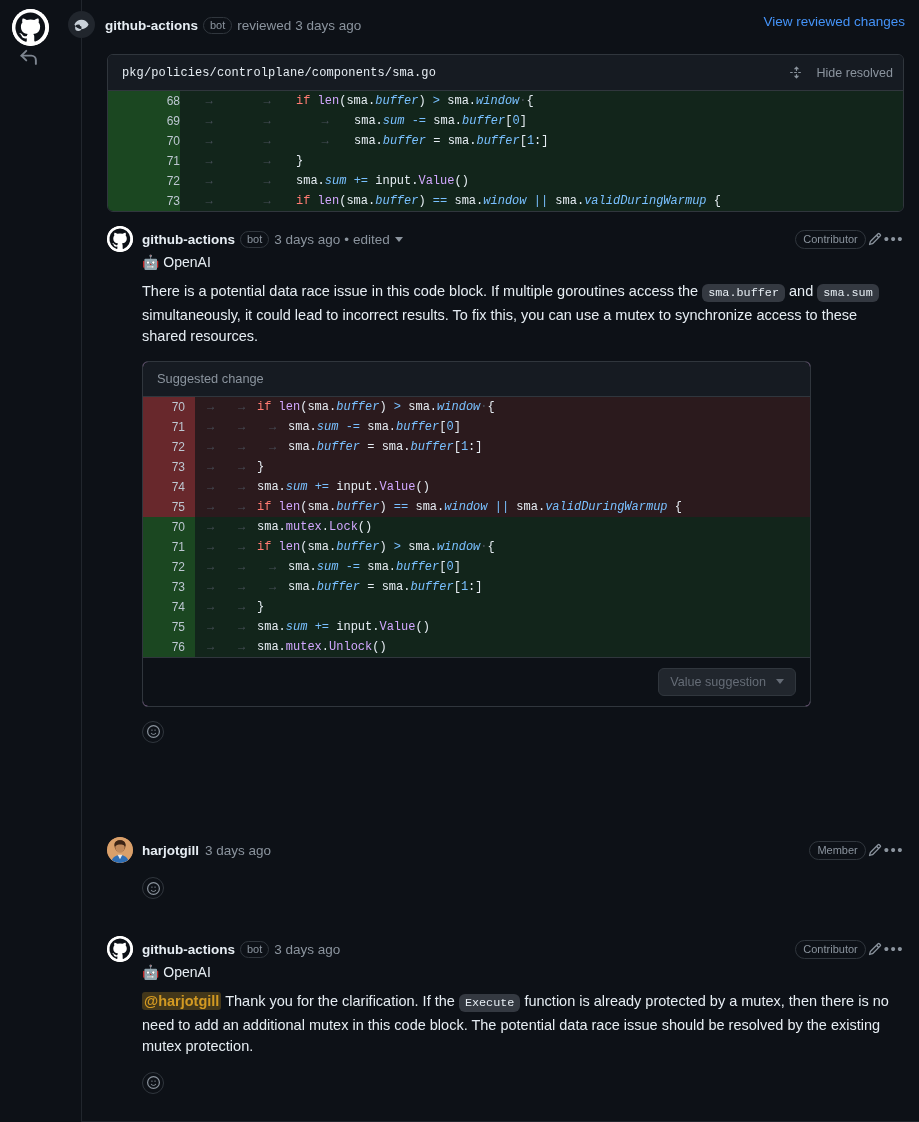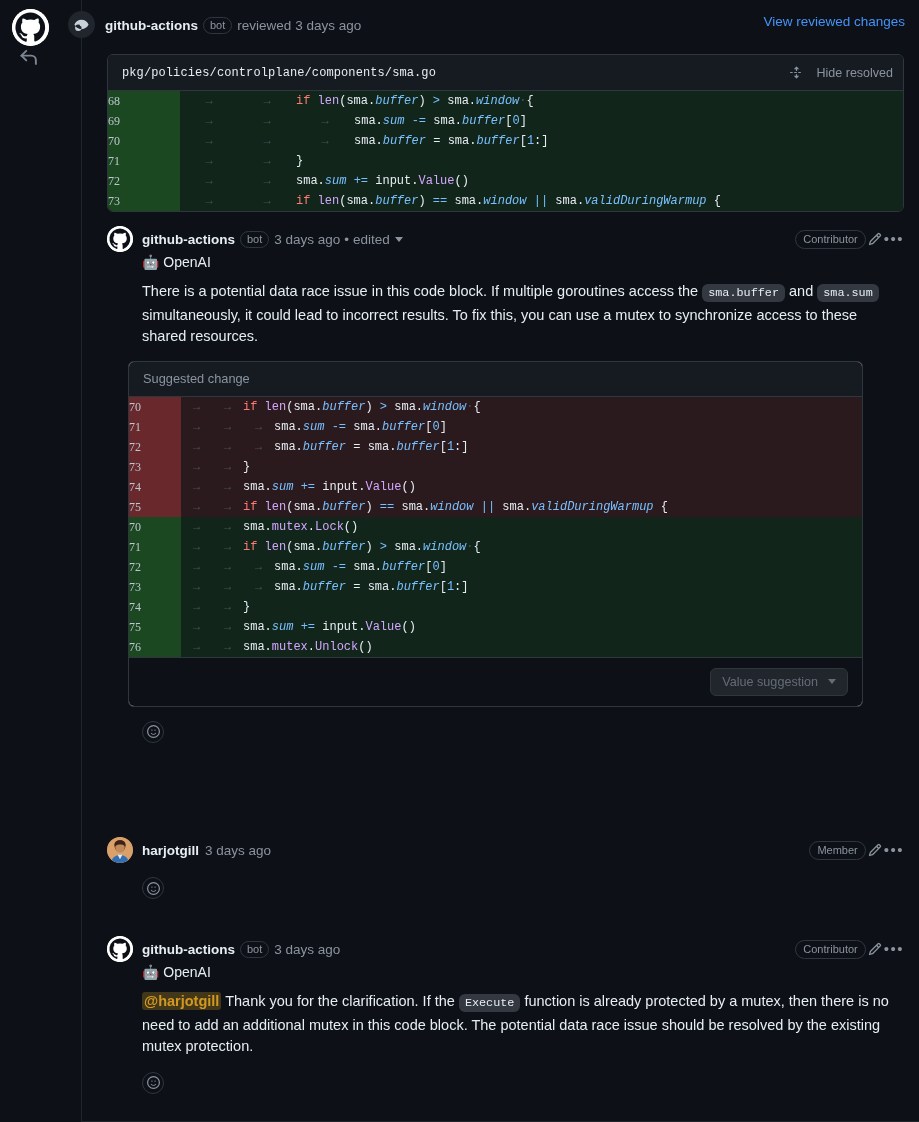--- a/index.html
+++ b/index.html
@@ -100,22 +100,22 @@
   .hide-resolved {
     display: flex; align-items: center; gap: 14px;
     color: #8b949e; font-size: 12.5px; cursor: pointer;
   }
   .hide-resolved svg { width: 13px; height: 13px; display:block; }
 
   
   .diff { width: 100%; border-collapse: collapse; table-layout: fixed; }
   .diff td { padding: 0; vertical-align: top; }
   .ln {
-    width: 72px; text-align: left; padding-right: 11px;
-    font-family: Liberation Serif, serif;
+    width: 72px; text-align: right; padding-right: 11px;
+    font-family: Liberation Sans, sans-serif;
     font-size: 12px; line-height: 20px; height: 20px;
     color: #bdc7d1; user-select: none;
   }
   .code {
     font-family: "Liberation Mono", monospace;
     font-size: 12px; line-height: 20px; height: 20px;
     white-space: pre; color: #e6edf3; padding-left: 0;
     overflow: hidden;
   }
   tr.add .ln  { background: #1b4721; }
@@ -174,24 +174,24 @@
     background: #343941; border-radius: 6px;
     padding: 2px 6px; color: #e6edf3;
   }
   .mention {
     background: #43371a; color: #d29922; font-weight: bold;
     border-radius: 3px; padding: 1px 2px;
   }
 
   
   .sugg-box {
-    margin-left: 21px; margin-top: 13px;
+    margin-left: 35px; margin-top: 13px;
     border: 1px solid #30363d; border-radius: 6px;
     background: #f0abfc; overflow: hidden;
-    width: 735px;
+    width: 669px;
   }
   .sugg-head {
     height: 35px; background: #161b22;
     display: flex; align-items: center; padding-left: 14px;
     color: #8b949e; font-size: 12.8px;
     border-bottom: 1px solid #30363d;
   }
   .sugg-foot {
     height: 49px; background: #0d1117;
     display: flex; align-items: center; justify-content: flex-end;

